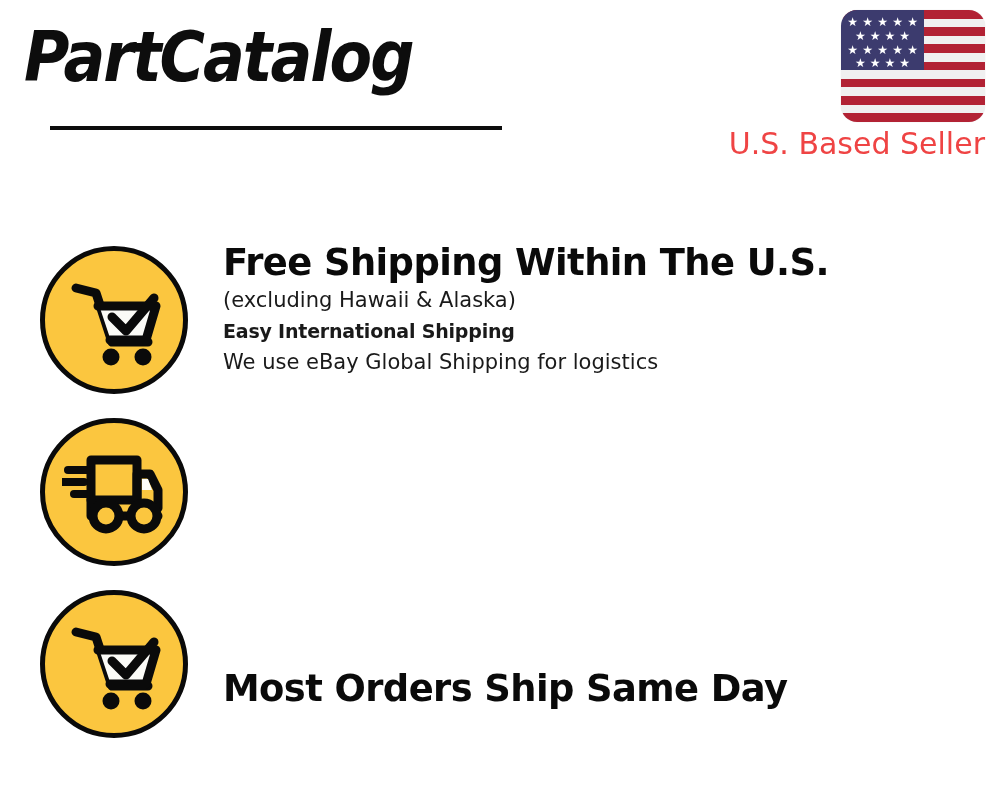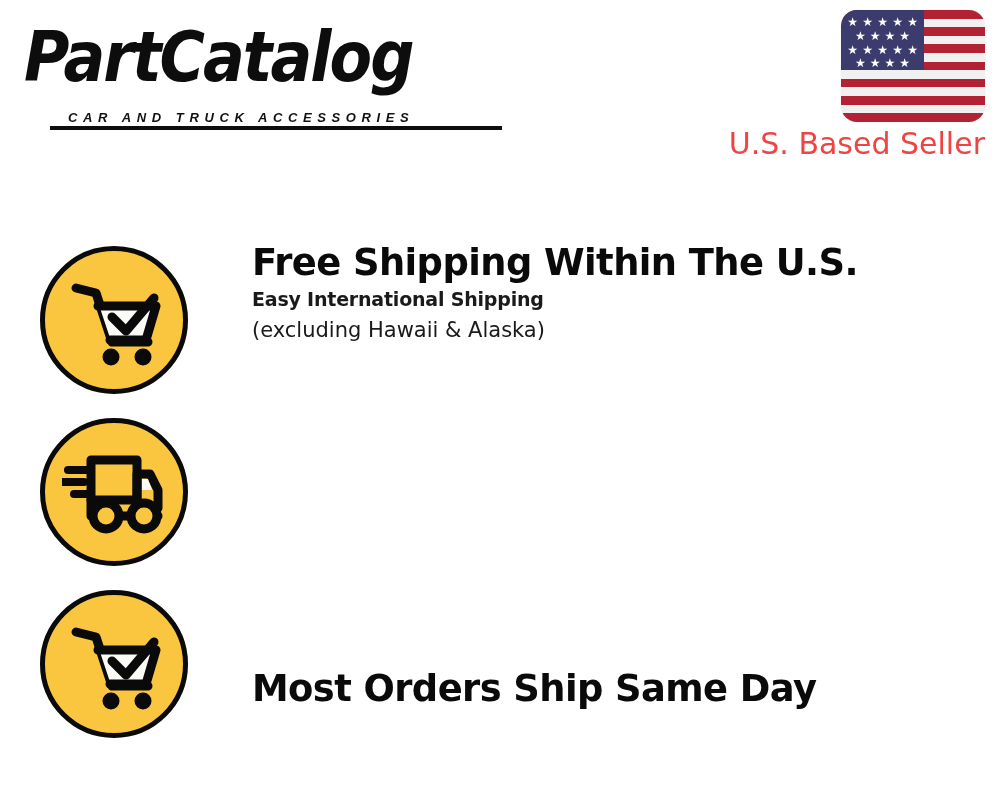--- a/index.html
+++ b/index.html
@@ -121,21 +121,20 @@
     line-height: 36px;
     color: #ef4444;
     white-space: nowrap;
   }
 
   
   .feature-row {
     position: absolute;
     display: flex;
     align-items: flex-start;
-    gap: 29px;
   }
   #row-0 { left: 40px; top: 246px; }
   #row-1 { left: 40px; top: 418px; }
   #row-2 { left: 40px; top: 590px; align-items: center; }
 
   .icon-badge {
     width: 148px;
     height: 148px;
     flex: 0 0 148px;
     border-radius: 50%;
@@ -183,21 +182,20 @@
   #row-0 .feature-text { margin-top: -6px; }
 </style>
 </head>
 <body>
 
 <div id="page">
 
   <div class="logo-block">
     <div class="logo-wordmark">PartCatalog</div>
     <div class="logo-underline"></div>
-    <div class="logo-tagline">CAR AND TRUCK ACCESSORIES</div>
   </div>
 
   <div class="seller-block">
     <div class="flag">
       <div class="stripes">
         <div class="stripe r"></div>
           <div class="stripe w"></div>
         <div class="stripe r"></div>
           <div class="stripe w"></div>
         <div class="stripe r"></div>
@@ -248,22 +246,23 @@
         <path d="M14 16 L34 21 L50 70 L86 70" fill="none" stroke="#0a0a0a" stroke-width="9" stroke-linecap="round" stroke-linejoin="round"></path>
         <path d="M38 36 L92 36 L84 66 L48 66 Z" fill="#fbfbf7" stroke="none"></path>
         <path d="M36 34 L94 34 L84 68 L48 68" fill="none" stroke="#0a0a0a" stroke-width="9" stroke-linecap="round" stroke-linejoin="round"></path>
         <path d="M50 45 L64 59 L92 26" fill="none" stroke="#0a0a0a" stroke-width="9" stroke-linecap="round" stroke-linejoin="round"></path>
         <circle cx="49" cy="85" r="8.5" fill="#0a0a0a"></circle>
         <circle cx="81" cy="85" r="8.5" fill="#0a0a0a"></circle>
       </svg>
     </div>
     <div class="feature-text">
       <div class="feature-headline">Free Shipping Within The U.S.</div>
+      <div class="feature-sub">(excluding Hawaii &amp; Alaska)</div>
       <div class="feature-sub strong">Easy International Shipping</div>
-      <div class="feature-sub">(excluding Hawaii &amp; Alaska)</div>
+      <div class="feature-sub">We use eBay Global Shipping for logistics</div>
     </div>
   </div>
 
   <div class="feature-row" id="row-1">
     <div class="icon-badge">
       <svg width="104" height="92" viewBox="0 0 104 92" aria-hidden="true">
         <rect x="29" y="14" width="46" height="40" fill="none" stroke="#0a0a0a" stroke-width="9" stroke-linejoin="round"></rect>
         <path d="M75 28 L88 28 L96 44 L96 62 L75 62 Z" fill="none" stroke="#0a0a0a" stroke-width="9" stroke-linejoin="round"></path>
         <path d="M80 33 L86 33 L90 44 L80 44 Z" fill="#fdfdf8"></path>
         <path d="M29 54 L29 70 L96 70" fill="none" stroke="#0a0a0a" stroke-width="9" stroke-linecap="round" stroke-linejoin="round"></path>

